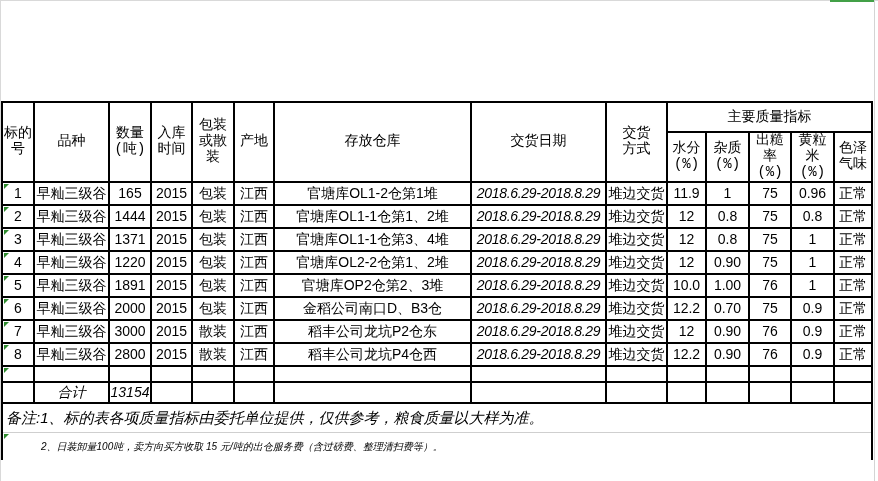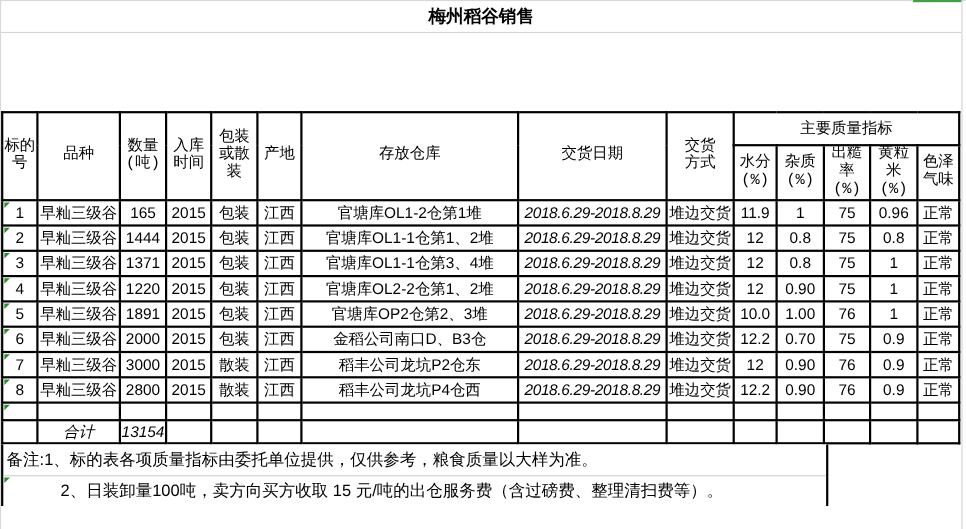--- a/index.html
+++ b/index.html
@@ -34,34 +34,33 @@
   tr.drow td{height:21px;}
   tr.row-empty td{height:14px;}
   tr.row-total td{height:19px;font-style:italic;}
   td.cell-date{font-size:13px;letter-spacing:-0.3px;font-style:italic;}
   td.cell-qty{font-size:13px;}
   td.cell-left{text-align:left;padding-left:4px;}
   .rel{position:relative;}
   .tri{position:absolute;left:1px;top:1px;width:0;height:0;
     border-top:5px solid #2e8b2e;border-right:5px solid transparent;}
 
-  .notes{width:752px;border-left:2px solid #000;border-right:2px solid #000;box-sizing:border-box;background:#fff;}
+  .notes{width:872px;border-left:2px solid #000;border-right:2px solid #000;box-sizing:border-box;background:#fff;font-style:italic;}
   .note1{height:28px;border-bottom:1px solid #cfcfcf;display:flex;align-items:center;font-size:15px;padding-left:3px;}
-  .note2{height:27px;display:flex;align-items:center;font-size:15px;padding-left:52px;position:relative;}
+  .note2{height:27px;display:flex;align-items:center;font-size:10px;padding-left:38px;position:relative;}
 </style>
 </head>
 <body>
 
 <div class="grid-top"></div>
 <div class="grid-left"></div>
 <div class="grid-right"></div>
 <div class="topbar"></div>
 
 <div class="titlebox">
-  <div class="subtitle-row">梅州稻谷销售</div>
 </div>
 
 <div class="sheet">
 <table class="cat">
   <colgroup>
     <col style="width:32px">
         <col style="width:75px">
         <col style="width:42px">
         <col style="width:41px">
     <col style="width:42px">

